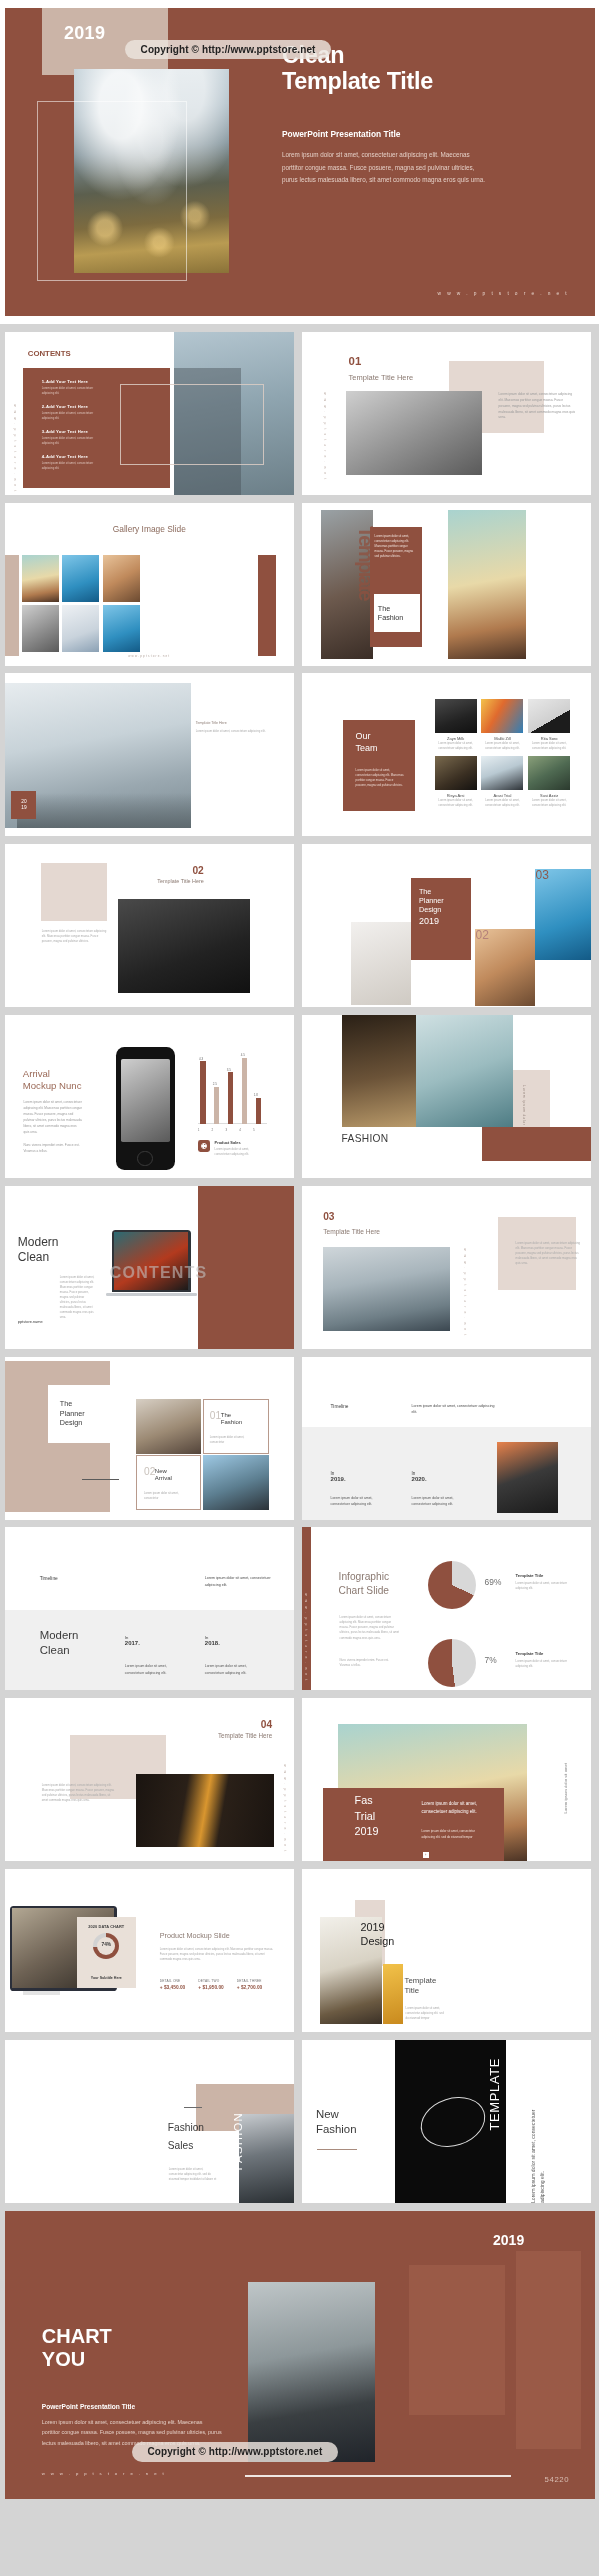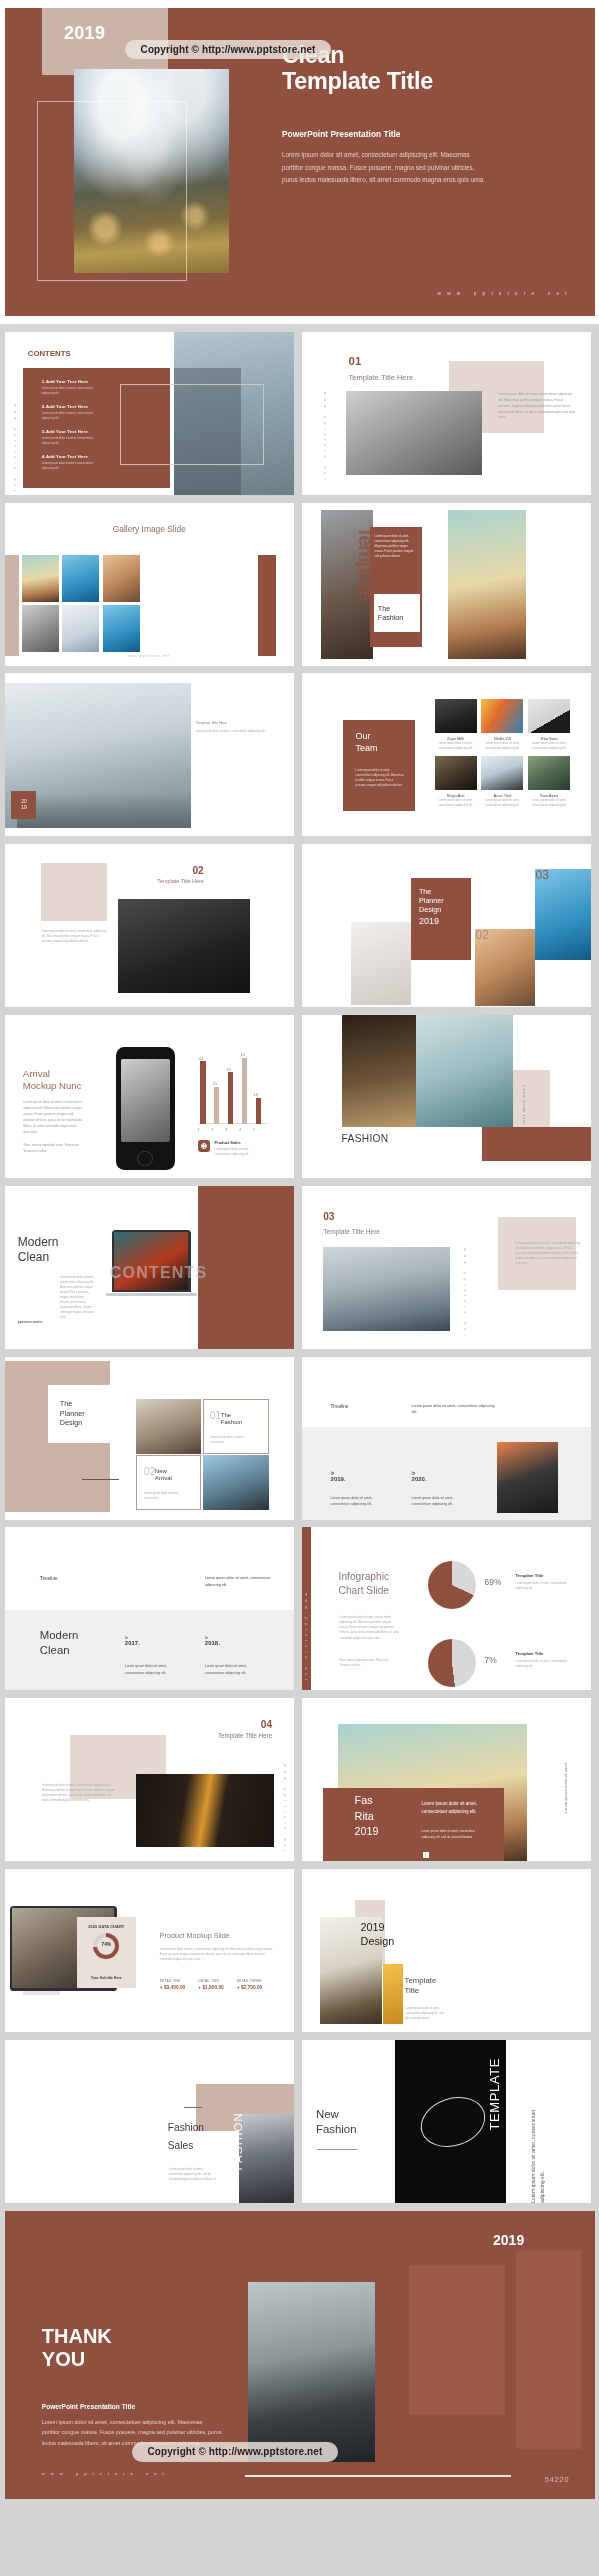--- a/index.html
+++ b/index.html
@@ -466,21 +466,21 @@
       <div class="xs" style="position:absolute;left:37px;top:85px;width:74px;">Lorem ipsum dolor sit amet, consectetuer adipiscing elit. Maecenas porttitor congue massa. Fusce posuere, magna sed pulvinar ultricies, purus lectus malesuada libero, sit amet commodo magna eros quis urna.</div>
       <div class="ph" style="left:131px;top:76px;width:138px;height:73px;background:linear-gradient(100deg,#1a1410,#2a2018 35%,#d9962f 50%,#2a2018 62%,#1a1410);"></div>
       <div class="vtxt" style="right:7.2px;top:66px;">w w w . p p t s t o r e . n e t</div>
     </div>
 
     <div class="slide">
       <div class="ph p-sunset" style="left:36px;top:26px;width:189px;height:137px;"></div>
       <div style="position:absolute;left:21.6px;top:90px;width:181px;height:73px;background:#8f503f;"></div>
       <div style="position:absolute;left:53px;top:95px;color:#fff;font-size:10.8px;line-height:1.45;">
         <div>Fas</div>
-        <div>Rita</div>
+        <div>Trial</div>
         <div>2019</div>
       </div>
       <div style="position:absolute;left:120px;top:102px;width:63px;color:#fff;font-size:4.5px;line-height:1.7;">Lorem ipsum dolor sit amet, consectetuer adipiscing elit.</div>
       <div style="position:absolute;left:120px;top:131px;width:60px;color:#f0ded6;font-size:3px;line-height:1.85;">Lorem ipsum dolor sit amet, consectetur adipiscing elit. sed do eiusmod tempor</div>
       <div style="position:absolute;left:121px;top:154px;width:6px;height:6px;background:#fff;color:#8f503f;font-size:4.2px;text-align:center;line-height:6px;">›</div>
       <div class="vtxt" style="right:23px;top:65px;writing-mode:vertical-rl;transform:rotate(180deg);font-size:4.2px;letter-spacing:0;color:#8a8a8a;">Lorem ipsum dolor sit amet</div>
     </div>
 
     <div class="slide">
       <div style="position:absolute;left:4.8px;top:37px;width:107px;height:85px;background:#2b2f3a;border-radius:3.6px;">
@@ -553,21 +553,21 @@
     </div>
 
   </div>
 
   <div class="footer">
     <div class="foot-sq1"></div>
     <div class="foot-sq2"></div>
     <div class="foot-year">2019</div>
     <div class="foot-photo"></div>
     <div class="ty">
-      <div>THANK</div>
+      <div>CHART</div>
       <div>YOU</div>
     </div>
     <div class="foot-sub">PowerPoint Presentation Title</div>
     <div class="foot-body">Lorem ipsum dolor sit amet, consectetuer adipiscing elit. Maecenas porttitor congue massa. Fusce posuere, magna sed pulvinar ultricies, purus lectus malesuada libero, sit amet commodo magna eros quis urna.</div>
     <div class="foot-url">w w w . p p t s t o r e . n e t</div>
     <div class="foot-line"></div>
     <div class="foot-num">54220</div>
     <div class="wm wm-bot">Copyright © http://www.pptstore.net</div>
   </div>
 

